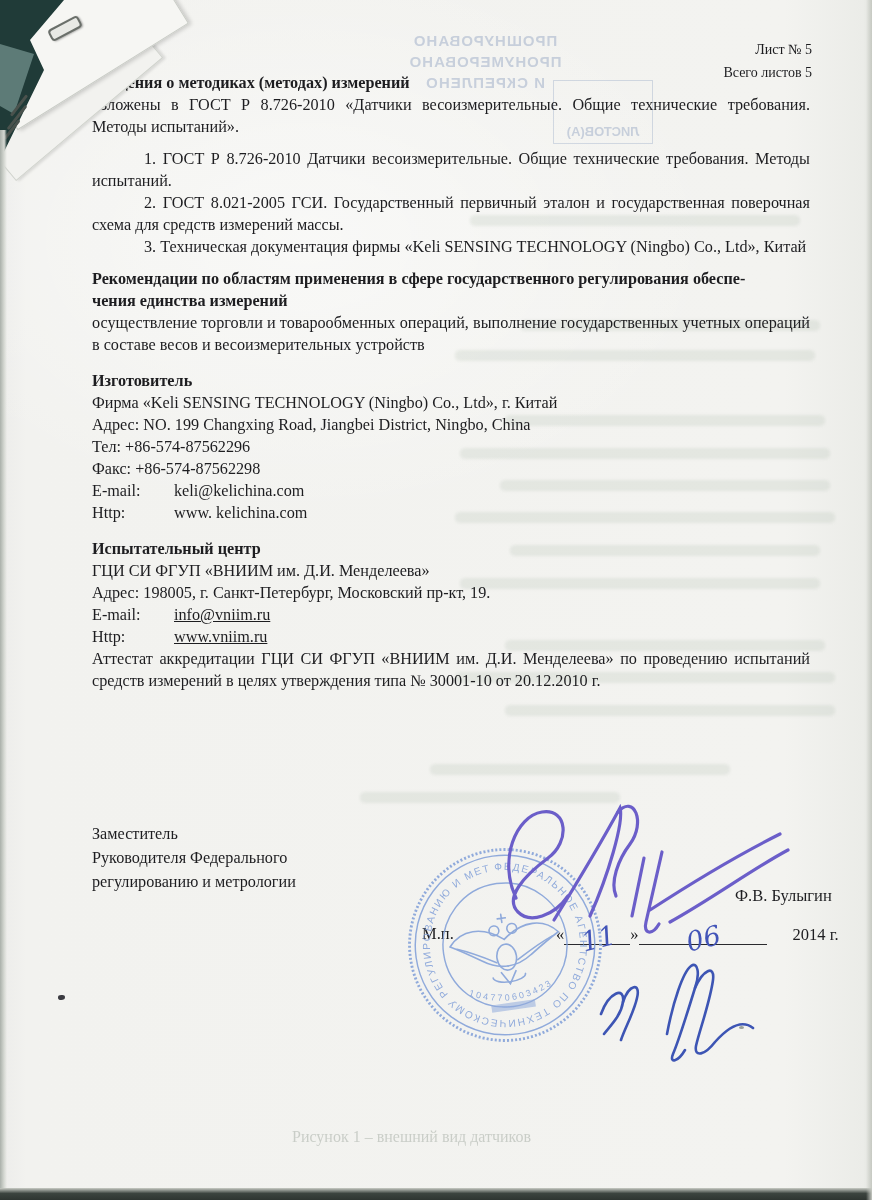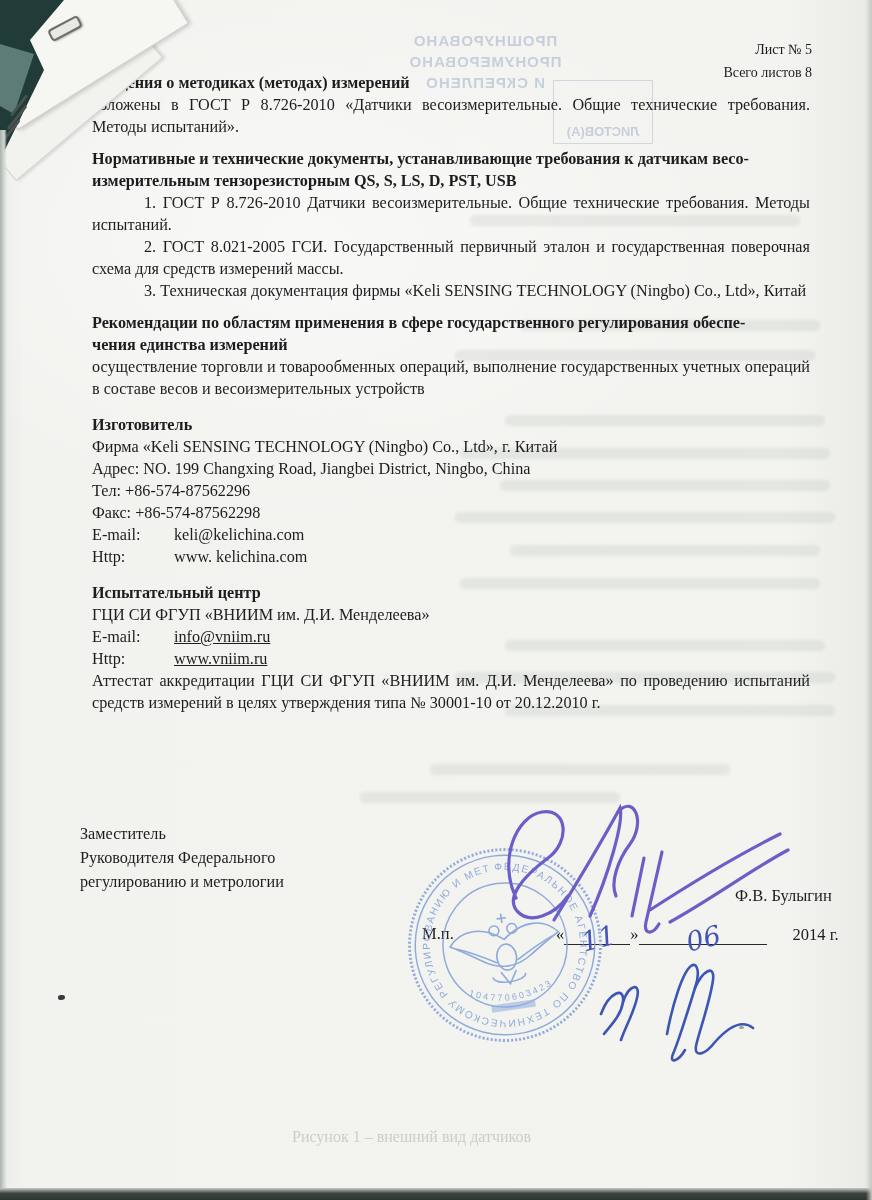--- a/index.html
+++ b/index.html
@@ -48,21 +48,21 @@
   #doc{position:absolute;z-index:2;left:92px;top:72px;width:718px;
      font-size:16.2px;line-height:22px;}
   .h{font-weight:bold;white-space:pre-line;}
   .p{text-align:justify;}
   .item{text-align:justify;text-indent:52px;}
   .gap10{height:10px;} .gap14{height:14px;}
   .crow{display:flex;align-items:flex-end;}
   .clabel{width:82px;flex:none;}
   .ulink{text-decoration:underline;}
   
-  #sigblock{position:absolute;z-index:2;left:80px;top:822px;width:718px;font-size:16.2px;line-height:24px;}
+  #sigblock{position:absolute;z-index:2;left:92px;top:822px;width:718px;font-size:16.2px;line-height:24px;}
   #signer-name{position:absolute;z-index:2;left:735px;top:886px;font-size:16.5px;}
   #mp{position:absolute;z-index:2;left:386px;top:924px;font-size:16.5px;margin-left:36px;}
   #dateline{position:absolute;z-index:2;left:556px;top:918px;display:flex;align-items:flex-end;
      font-size:16.5px;}
   .dline{display:inline-block;border-bottom:1.4px solid #2a2a2e;height:26px;text-align:center;}
   .hand{display:inline-block;font-style:italic;font-family:"DejaVu Serif",serif;
      color:#4254b8;font-size:27px;transform:rotate(-14deg) translateY(5px);}
   #year-suffix{margin-left:26px;}
   
   #stamp{position:absolute;z-index:3;left:403px;top:843px;opacity:.85;transform:rotate(-8deg);}
@@ -79,29 +79,27 @@
     <div>ПРОНУМЕРОВАНО</div>
     <div>И СКРЕПЛЕНО</div>
   </div>
   <div class="ghost" id="ghost-box">
     <span>ЛИСТОВ(А)</span>
   </div>
   <div class="ghost" id="ghost-caption">Рисунок 1 – внешний вид датчиков</div>
 
   <div id="sheetnum">
     <div>Лист № 5</div>
-    <div>Всего листов 8</div>
+    <div>Всего листов 5</div>
   </div>
 
   <div id="doc">
     <div class="h">Сведения о методиках (методах) измерений</div>
     <div class="p">изложены в ГОСТ Р 8.726-2010 «Датчики весоизмерительные. Общие технические требования. Методы испытаний».</div>
     <div class="gap10"></div>
-    <div class="h">Нормативные и технические документы, устанавливающие требования к датчикам весо-
-измерительным тензорезисторным QS, S, LS, D, PST, USB</div>
     <div class="item">1. ГОСТ Р 8.726-2010 Датчики весоизмерительные. Общие технические требования. Методы испытаний.</div>
     <div class="item">2. ГОСТ 8.021-2005 ГСИ. Государственный первичный эталон и государственная поверочная схема для средств измерений массы.</div>
     <div class="item">3. Техническая документация фирмы «Keli SENSING TECHNOLOGY (Ningbo) Co., Ltd», Китай</div>
     <div class="gap10"></div>
     <div class="h">Рекомендации по областям применения в сфере государственного регулирования обеспе-
 чения единства измерений</div>
     <div class="p">осуществление торговли и товарообменных операций, выполнение государственных учетных операций в составе весов и весоизмерительных устройств</div>
     <div class="gap14"></div>
     <div class="h">Изготовитель</div>
     <div>Фирма «Keli SENSING TECHNOLOGY (Ningbo) Co., Ltd», г. Китай</div>
@@ -112,20 +110,21 @@
       <span class="clabel">E-mail:</span>
       <span>keli@kelichina.com</span>
     </div>
     <div class="crow">
       <span class="clabel">Http:</span>
       <span>www. kelichina.com</span>
     </div>
     <div class="gap14"></div>
     <div class="h">Испытательный центр</div>
     <div>ГЦИ СИ ФГУП «ВНИИМ им. Д.И. Менделеева»</div>
+    <div>Адрес: 198005, г. Санкт-Петербург, Московский пр-кт, 19.</div>
     <div class="crow">
       <span class="clabel">E-mail:</span>
       <span class="ulink">info@vniim.ru</span>
     </div>
     <div class="crow">
       <span class="clabel">Http:</span>
       <span class="ulink">www.vniim.ru</span>
     </div>
     <div class="p">Аттестат аккредитации ГЦИ СИ ФГУП «ВНИИМ им. Д.И. Менделеева» по проведению испытаний средств измерений в целях утверждения типа № 30001-10 от 20.12.2010 г.</div>
   </div>

